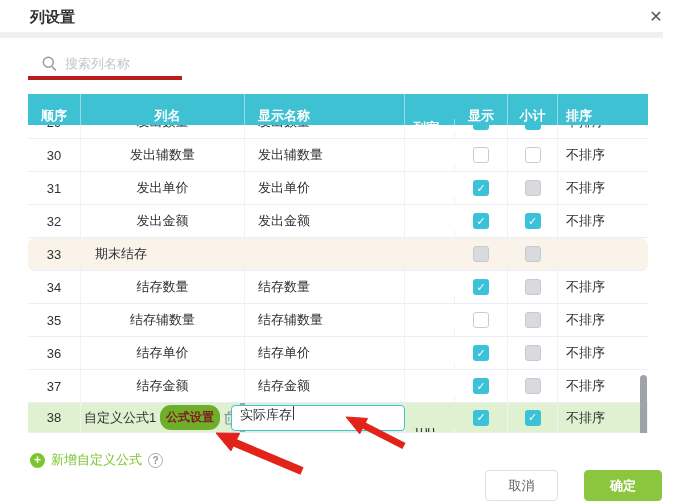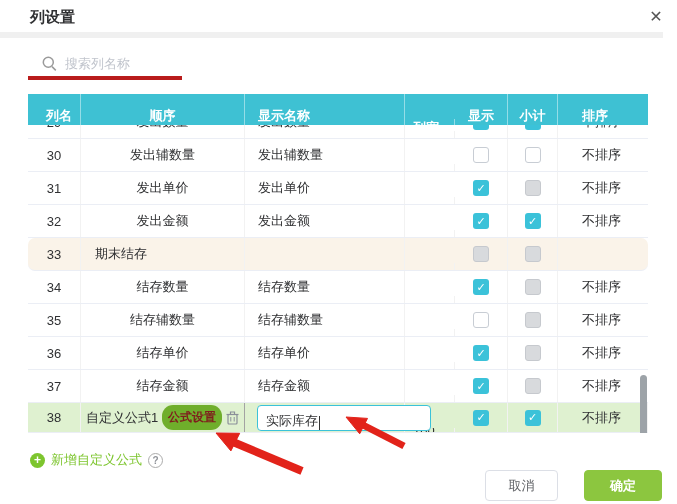--- a/index.html
+++ b/index.html
@@ -44,37 +44,37 @@
   .trow.row-custom{height:30px; background:var(--row_custom); position:relative;}
   .cell{display:flex; align-items:center; font-size:13px; color:var(--text);
     border-right:1px solid #F2F2F2; overflow:hidden; white-space:nowrap;}
   .cell:last-child{border-right:none;}
   .c-order{justify-content:center;}
   .c-name{justify-content:center;}
   .row-group .c-name{justify-content:flex-start; padding-left:14px;}
   .c-dname{padding-left:13px;}
   .c-width{padding-left:8px;margin-top:25px;}
   .c-show,.c-sub{justify-content:center;}
-  .c-sort{padding-left:8px;margin-left:16px;}
+  .c-sort{padding-left:8px;}
 
   
   .cb{width:16px; height:16px; border-radius:3px; display:inline-flex; align-items:center; justify-content:center;}
   .cb[data-state="checked"]{background:var(--check);}
   .cb[data-state="checked"]::after{content:"✓"; color:#fff; font-size:11px; font-weight:700; line-height:1;}
   .cb[data-state="unchecked"]{background:#fff; border:1px solid #C8CDD4;}
   .cb[data-state="disabled"]{background:#D8DADD; border:1px solid #C6C9CE;}
 
   
   .c-name-custom{display:flex; align-items:center; justify-content:center; gap:4px;
-    border-right:1px solid #a3a3a3; overflow:visible; white-space:nowrap; font-size:13px;}
+    border-right:5px solid #a3a3a3; overflow:visible; white-space:nowrap; font-size:13px;}
   .formula-btn{background:var(--green_dark); color:#7f1d1d; border:none; border-radius:11px;
     font-size:12px; font-weight:700; padding:4px 6px; cursor:pointer; font-family:inherit;}
   .trash-btn{background:transparent; border:none; cursor:pointer; display:inline-flex; padding:0;}
-  .display-input{position:absolute; left:229px; top:2px; width:174px; height:26px; background:#fff;
-    border:1px solid var(--check); border-radius:4px; display:flex; align-items:flex-end; padding-left:8px;
+  .display-input{position:absolute; left:203px; top:2px; width:174px; height:26px; background:#fff;
+    border:1px solid var(--check); border-radius:4px; display:flex; align-items:flex-start; padding-left:8px;
     font-size:13px; color:var(--text); z-index:3;}
   .caret{display:inline-block; width:1px; height:14px; background:#333; margin-left:1px; animation:blink 1s step-end infinite;}
   @keyframes blink{50%{opacity:0;}}
 
   
   .scroll-thumb{position:absolute; right:1px; top:250px; width:7px; height:87px; background:#9DA3A8; border-radius:4px; z-index:4;}
 
   
   .add-formula{position:absolute; left:30px; top:450px; height:20px; display:flex; align-items:center; gap:6px;
     background:transparent; border:none; cursor:pointer; font-family:inherit;}
@@ -103,22 +103,22 @@
   <div class="search-box">
     <svg width="15" height="15" viewBox="0 0 15 15">
       <circle cx="6.3" cy="6.3" r="5" fill="none" stroke="#9A9A9A" stroke-width="1.5"></circle>
       <line x1="10" y1="10.6" x2="13.8" y2="14.4" stroke="#9A9A9A" stroke-width="1.5"></line>
     </svg>
     <input class="search-input" type="text" placeholder="搜索列名称" style="">
   </div>
 
   <div class="table">
     <div class="thead">
+      <div class="th c-order">顺序</div>
       <div class="th c-name">列名</div>
-      <div class="th c-order">顺序</div>
       <div class="th c-dname">显示名称</div>
       <div class="th c-width">列宽</div>
       <div class="th c-show">显示</div>
       <div class="th c-sub">小计</div>
       <div class="th c-sort">排序</div>
     </div>
 
     <div class="tbody">
 
       <div class="trow row-partial">

